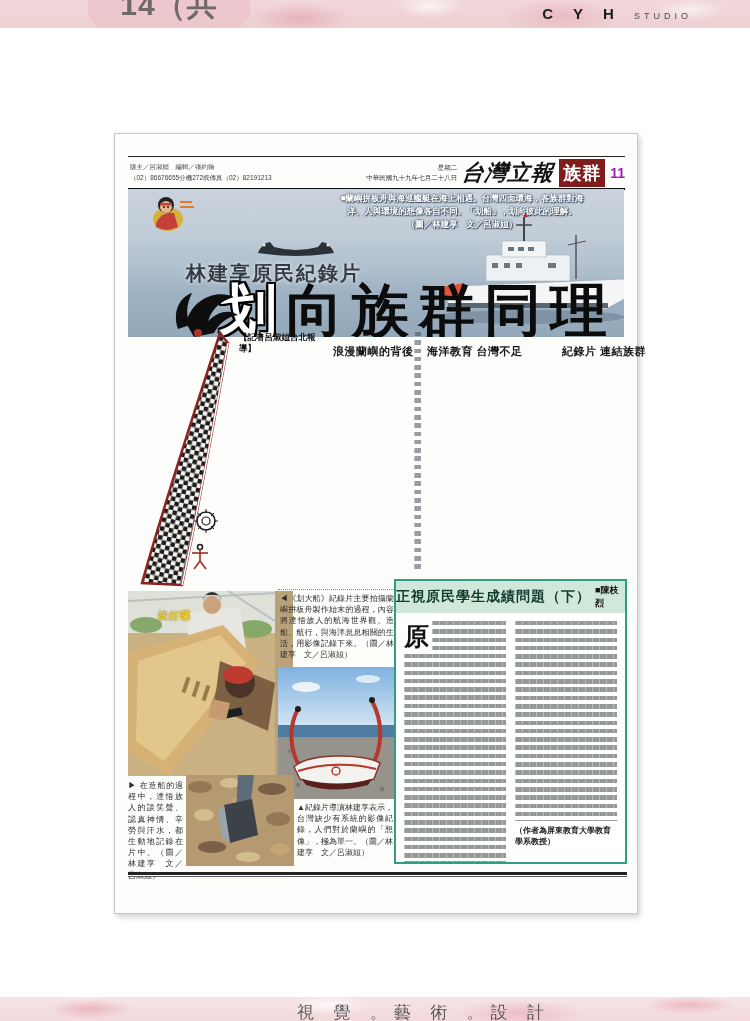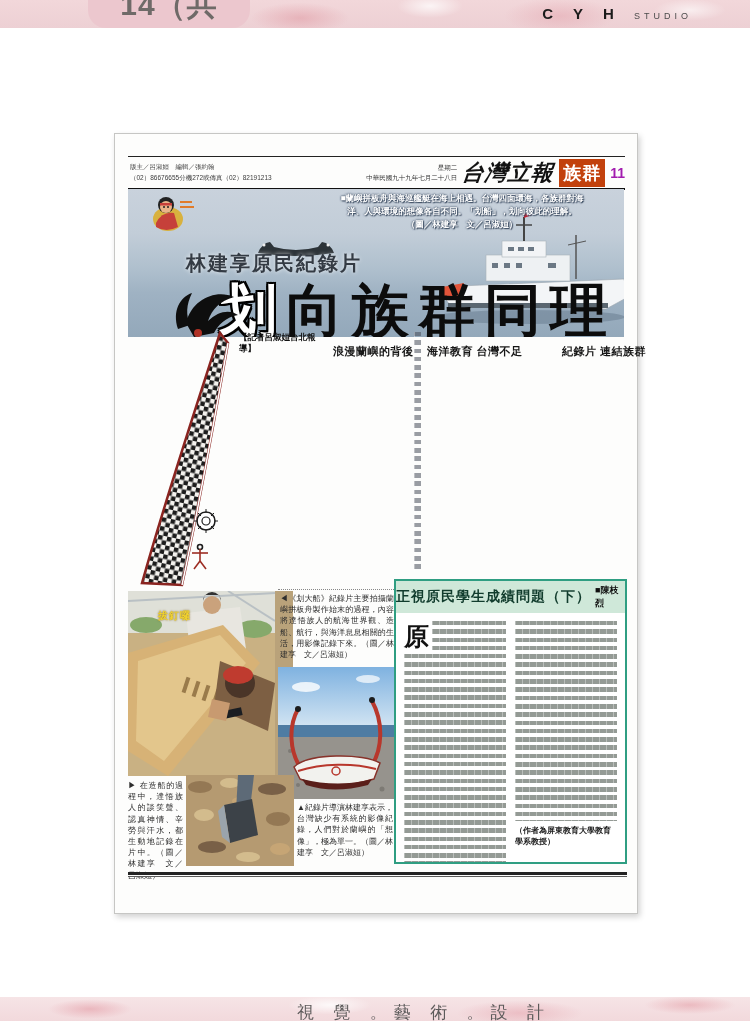--- a/index.html
+++ b/index.html
@@ -37,31 +37,31 @@
   
   .page{position:absolute;left:114px;top:133px;width:522px;height:779px;background:#fdfdfc;
     border:1px solid #c6c6c4;box-shadow:2px 3px 6px rgba(0,0,0,.18);}
   .rule-top{position:absolute;left:13px;top:22px;width:497px;height:1px;background:#222;}
   .rule-mid{position:absolute;left:13px;top:54px;width:497px;height:2px;background:#111;}
   .mh-left{position:absolute;left:15px;top:27px;font-size:6.5px;color:#3c3c3c;line-height:1.7;}
   .mh-right{position:absolute;right:12px;top:24px;display:flex;align-items:center;gap:5px;}
   .mh-date{font-size:6.5px;color:#333;text-align:right;line-height:1.6;}
   .mh-paper{font-family:"DejaVu Serif",serif;font-style:italic;font-weight:700;font-size:22px;
     color:#121212;letter-spacing:1px;transform:skewX(-6deg);white-space:nowrap;}
-  .mh-badge{background:#c2410c;color:#fff;font-weight:700;font-size:18px;padding:2px 4px;
+  .mh-badge{background:#7f1d1d;color:#fff;font-weight:700;font-size:18px;padding:2px 4px;
     letter-spacing:1px;white-space:nowrap;}
   .mh-pagenum{font-size:14px;font-weight:800;color:#a21caf;}
 
   
   .hero{position:absolute;left:13px;top:55px;width:496px;height:148px;overflow:hidden;
     background:linear-gradient(#c9d2dc 0%, #c2cdd8 30%, #aebfcd 55%, #9fb2c3 70%, #93a8ba 100%);}
   .hero-caption{position:absolute;left:168px;top:3px;width:332px;text-align:center;
     font-size:8.5px;line-height:1.55;color:#fff;font-weight:700;
     text-shadow:0 0 2px #44546a,0 0 2px #44546a,1px 1px 1px #3a4a5e;}
-  .kicker{position:absolute;left:58px;top:61px;font-size:20px;font-weight:700;color:#343b44;
+  .kicker{position:absolute;left:58px;top:71px;font-size:20px;font-weight:700;color:#343b44;
     letter-spacing:2px;text-shadow:0 0 4px rgba(255,255,255,.8);white-space:nowrap;}
   .headline{position:absolute;left:92px;top:93px;font-size:57px;font-weight:900;color:#0c0c0c;
     letter-spacing:9px;line-height:1;white-space:nowrap;font-family:"Liberation Sans",sans-serif;}
   .headline .lead{color:#fff;
     text-shadow:-2px -2px 0 #000,2px -2px 0 #000,-2px 2px 0 #000,2px 2px 0 #000,0 2px 0 #000,0 -2px 0 #000,2px 0 0 #000,-2px 0 0 #000;}
 
   
   .col{position:absolute;top:198px;height:240px;display:flex;flex-direction:row;}
   .c1{left:124px;width:88px;}
   .c2{left:218px;width:88px;}

